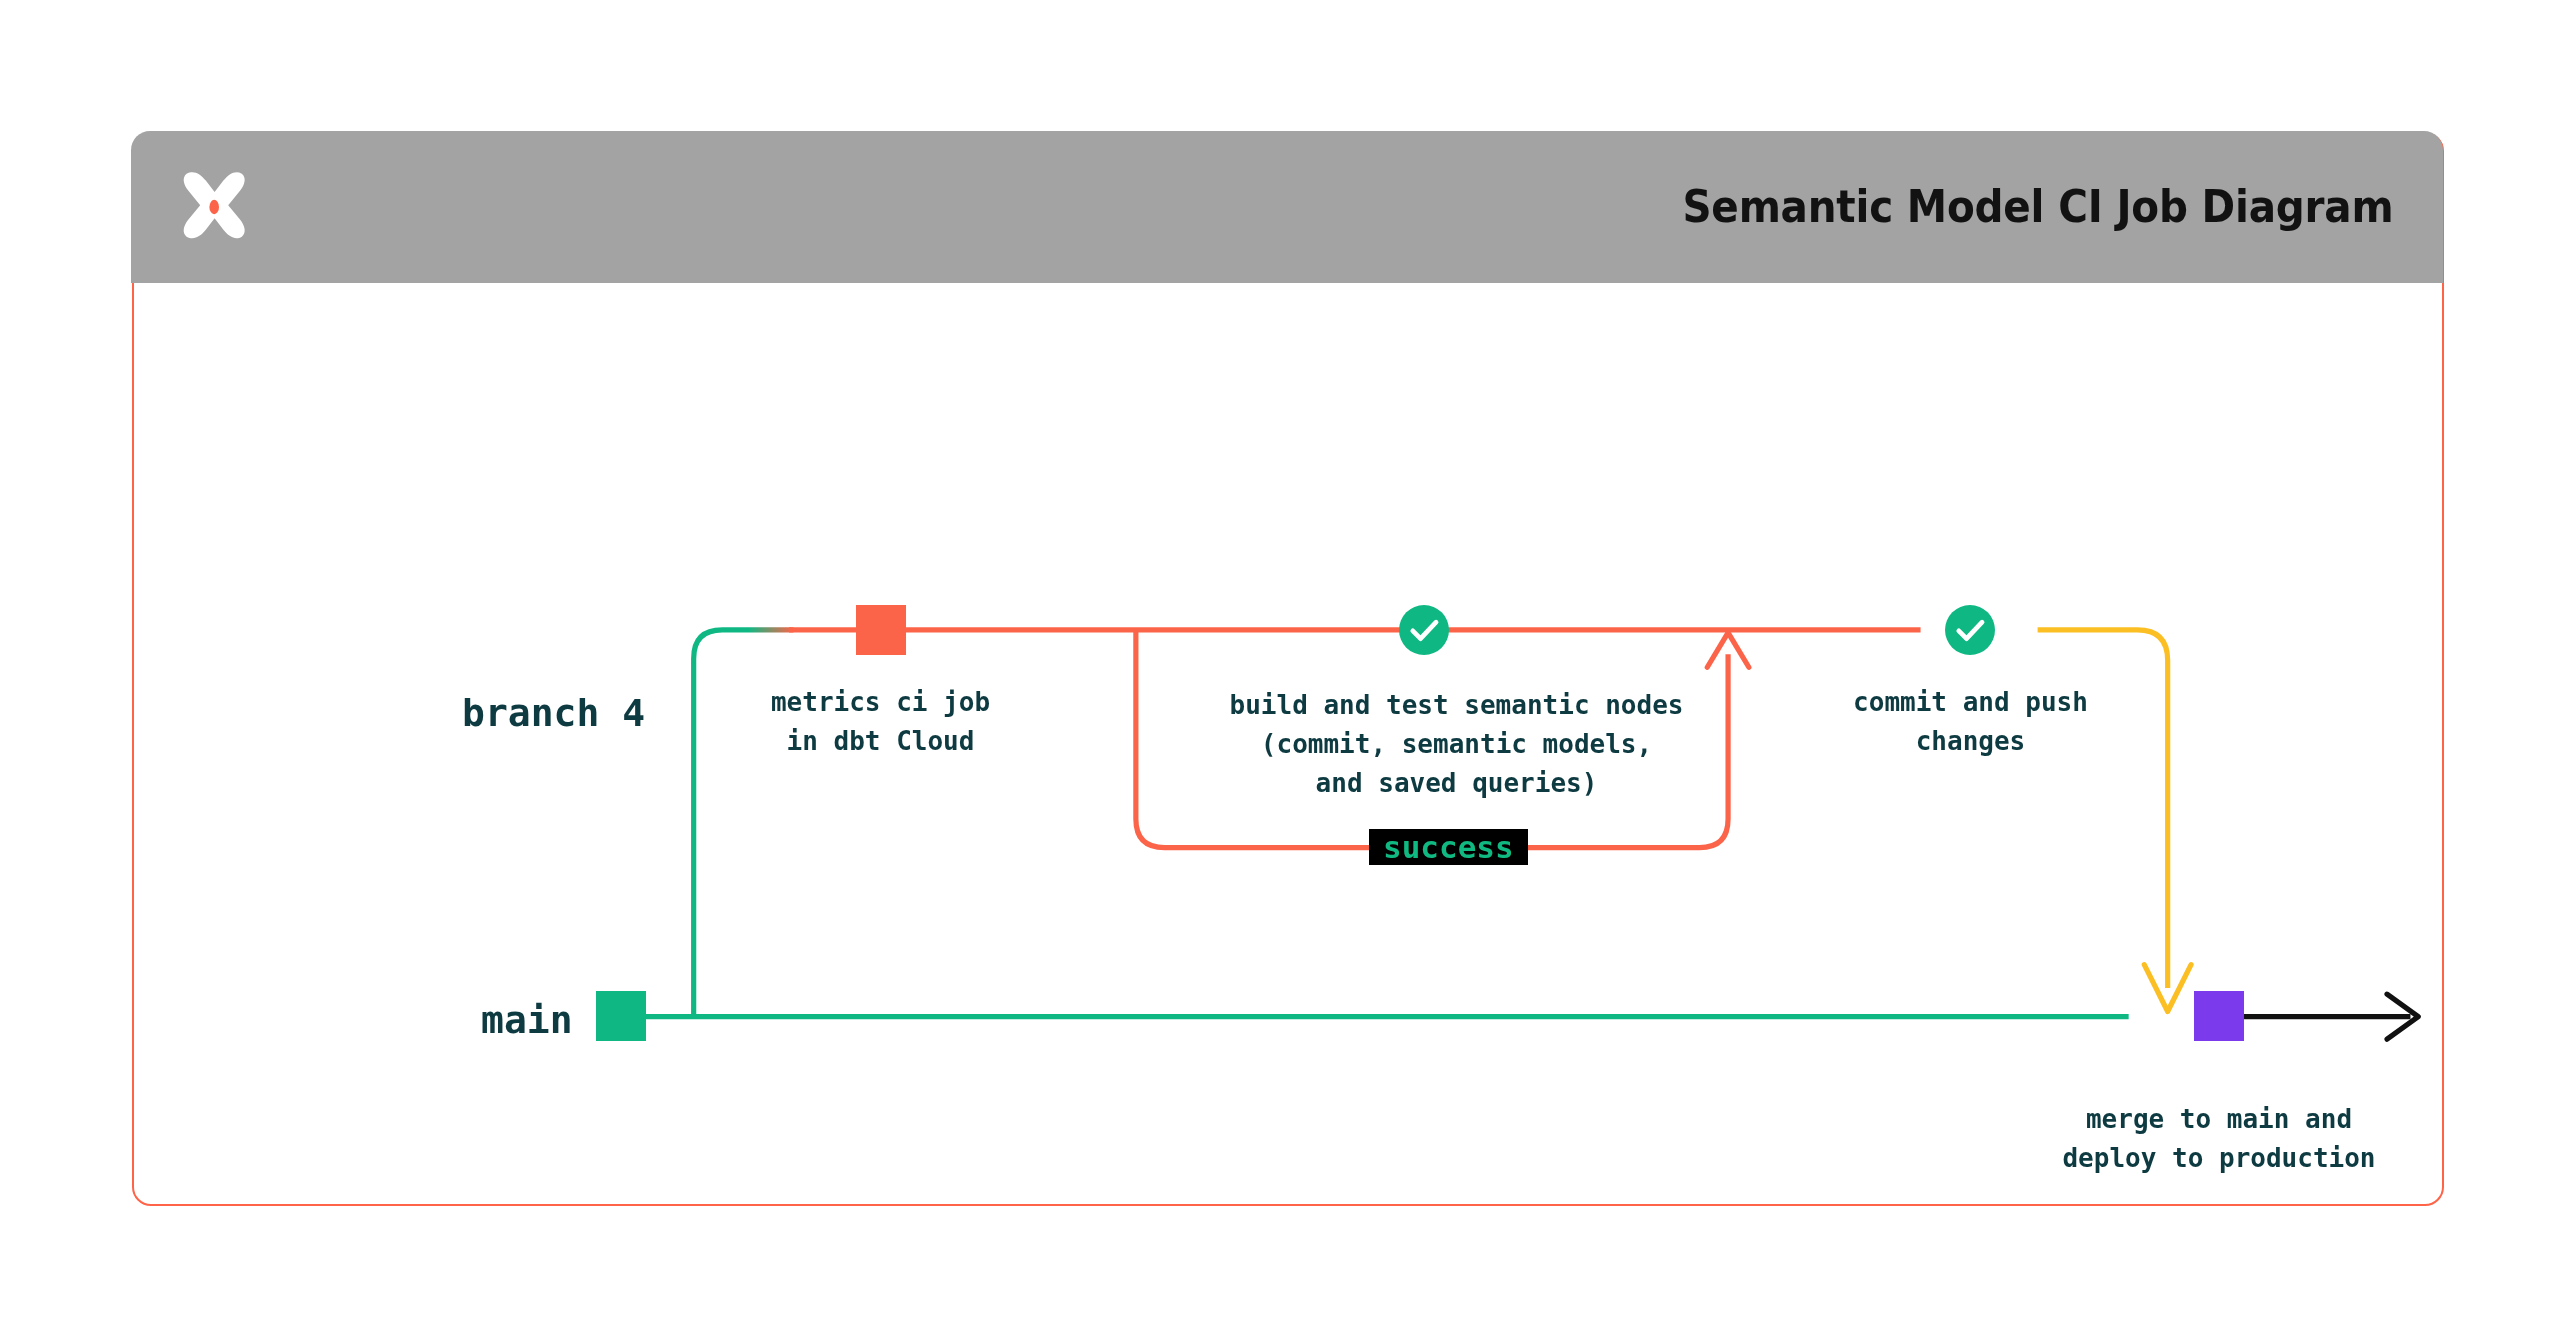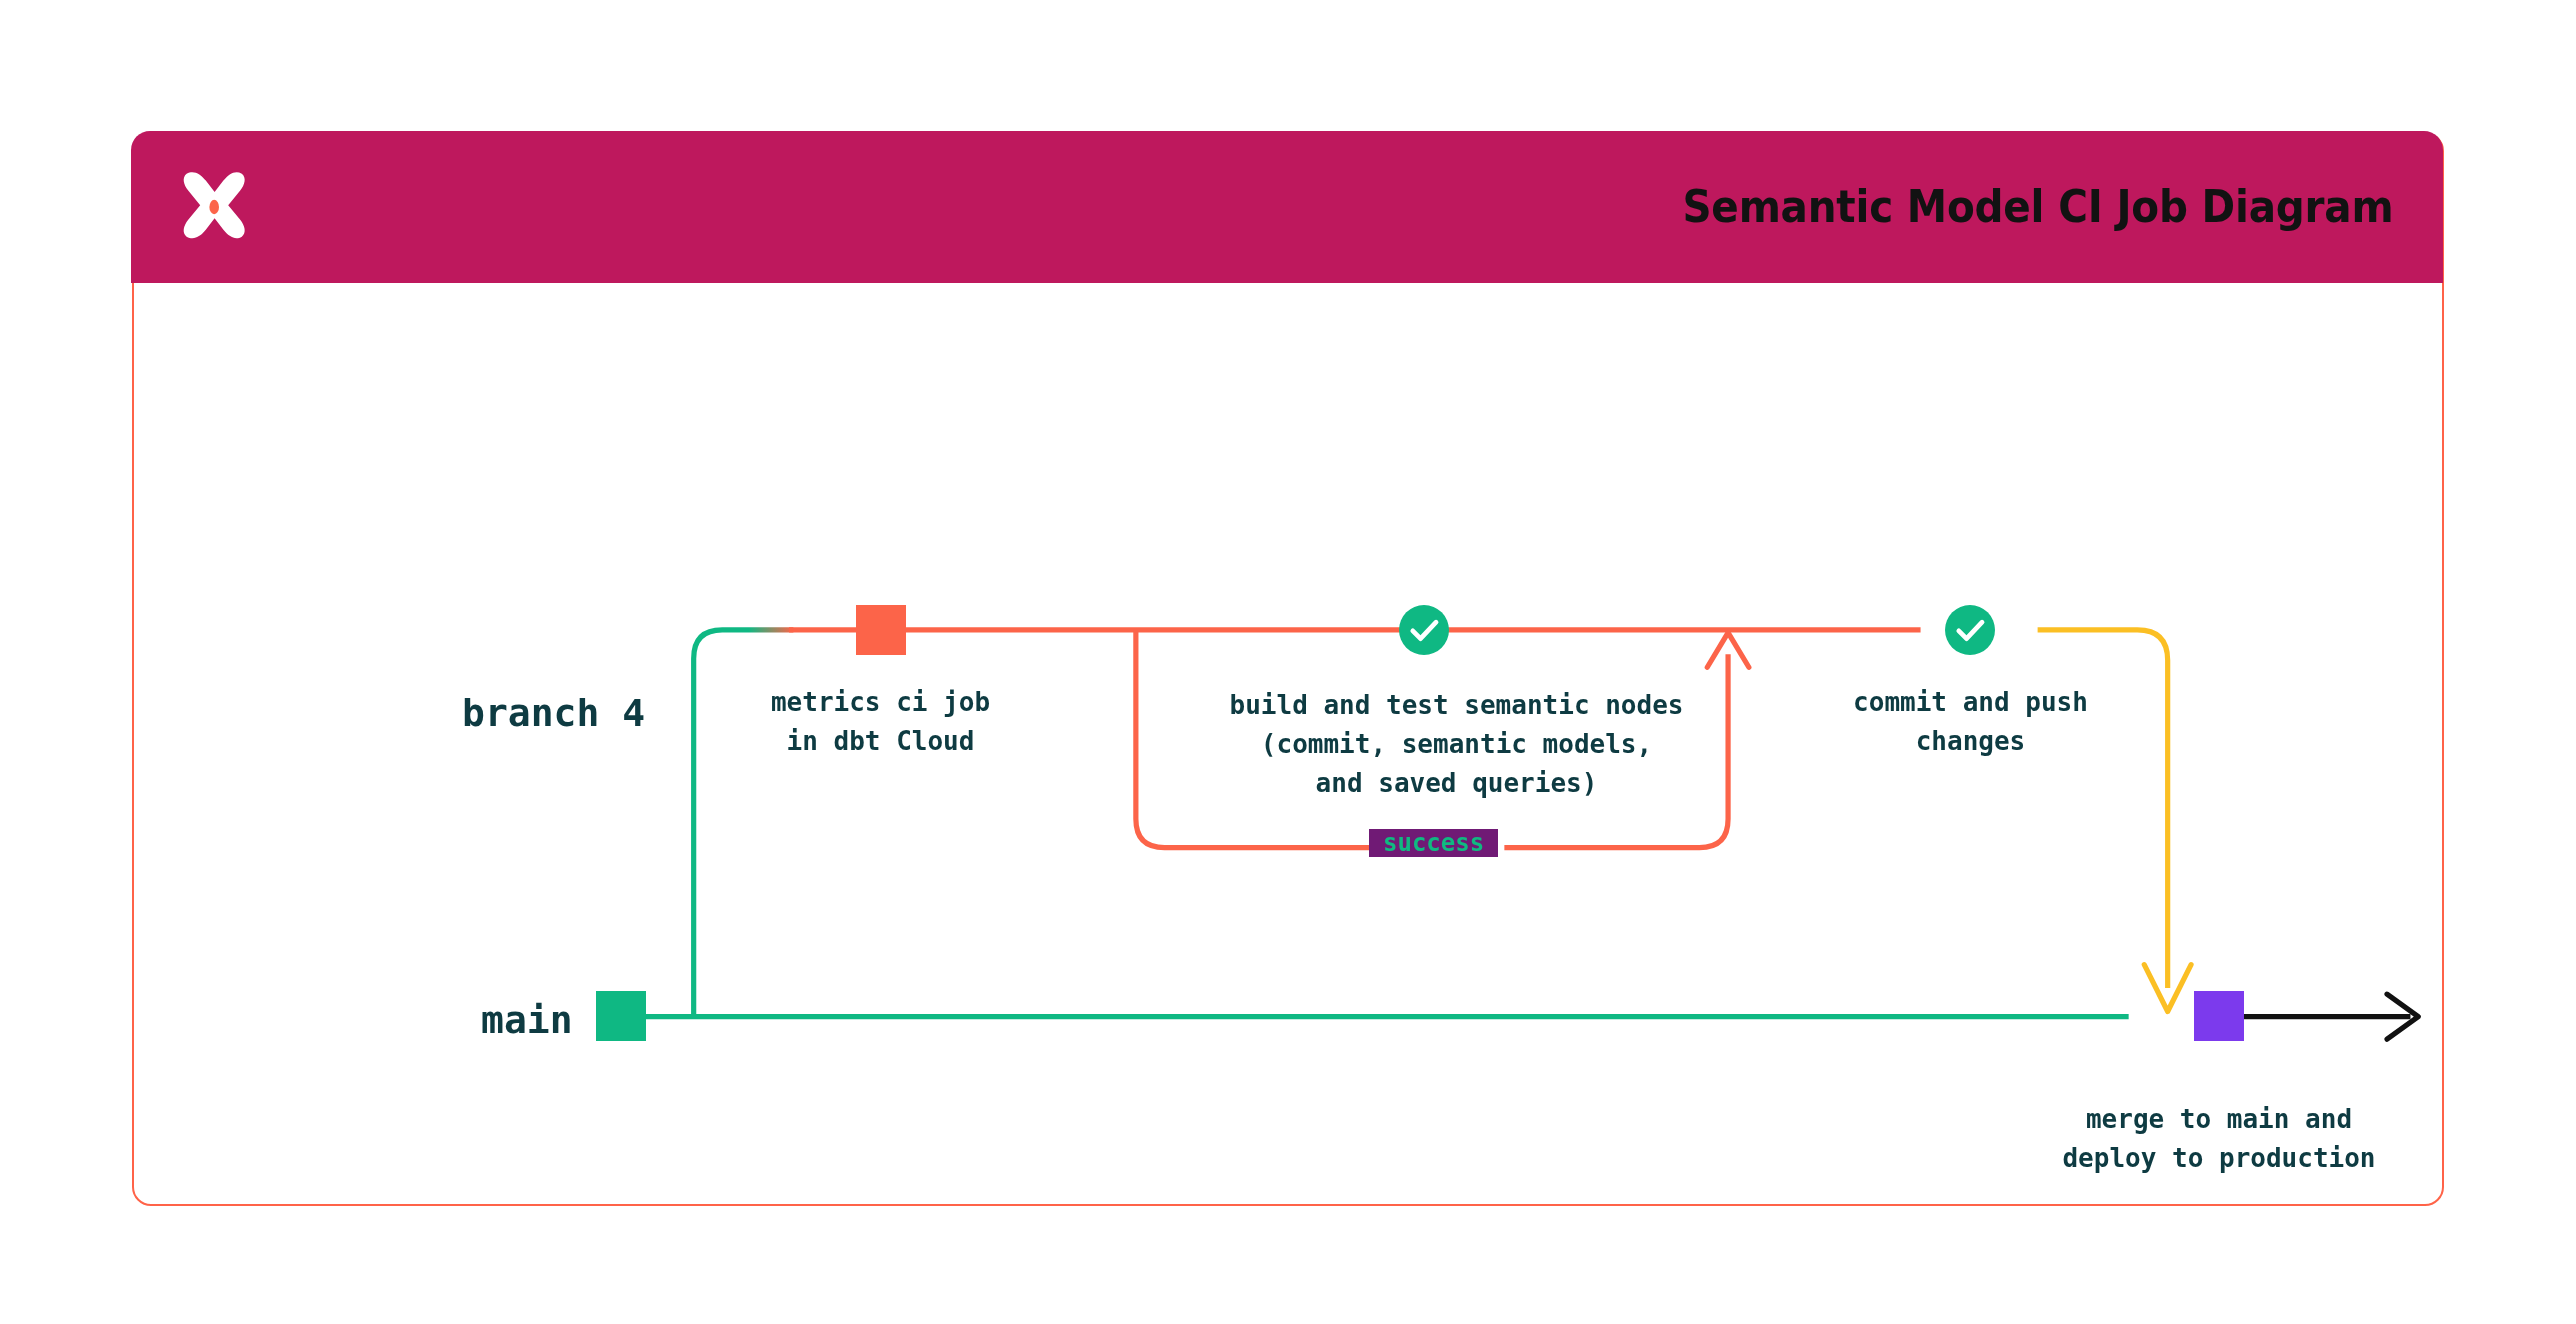--- a/index.html
+++ b/index.html
@@ -31,21 +31,21 @@
     background: #ffffff;
     box-sizing: border-box;
   }
 
   .card-header {
     position: absolute;
     left: -2.6px;
     top: -2.6px;
     width: 2312px;
     height: 152px;
-    background: #be185d;
+    background: #a3a3a3;
     border-radius: 19px 19px 0 0;
     box-sizing: border-box;
   }
 
   .logo {
     position: absolute;
     left: 42px;
     top: 36px;
     width: 80px;
     height: 80px;
@@ -92,23 +92,23 @@
     line-height: 1.5;
     color: #0E3B42;
     text-align: center;
     white-space: pre;
   }
 
   .edge-label {
     position: absolute;
     font-family: "DejaVu Sans Mono", "Liberation Mono", monospace;
     font-weight: 700;
-    font-size: 24px;
+    font-size: 31px;
     color: #10B981;
-    background: #701a75;
+    background: #000000;
     padding: 0 14px;
     white-space: nowrap;
   }
 
   .node-square {
     position: absolute;
   }
   .node-circle {
     position: absolute;
     border-radius: 50%;

